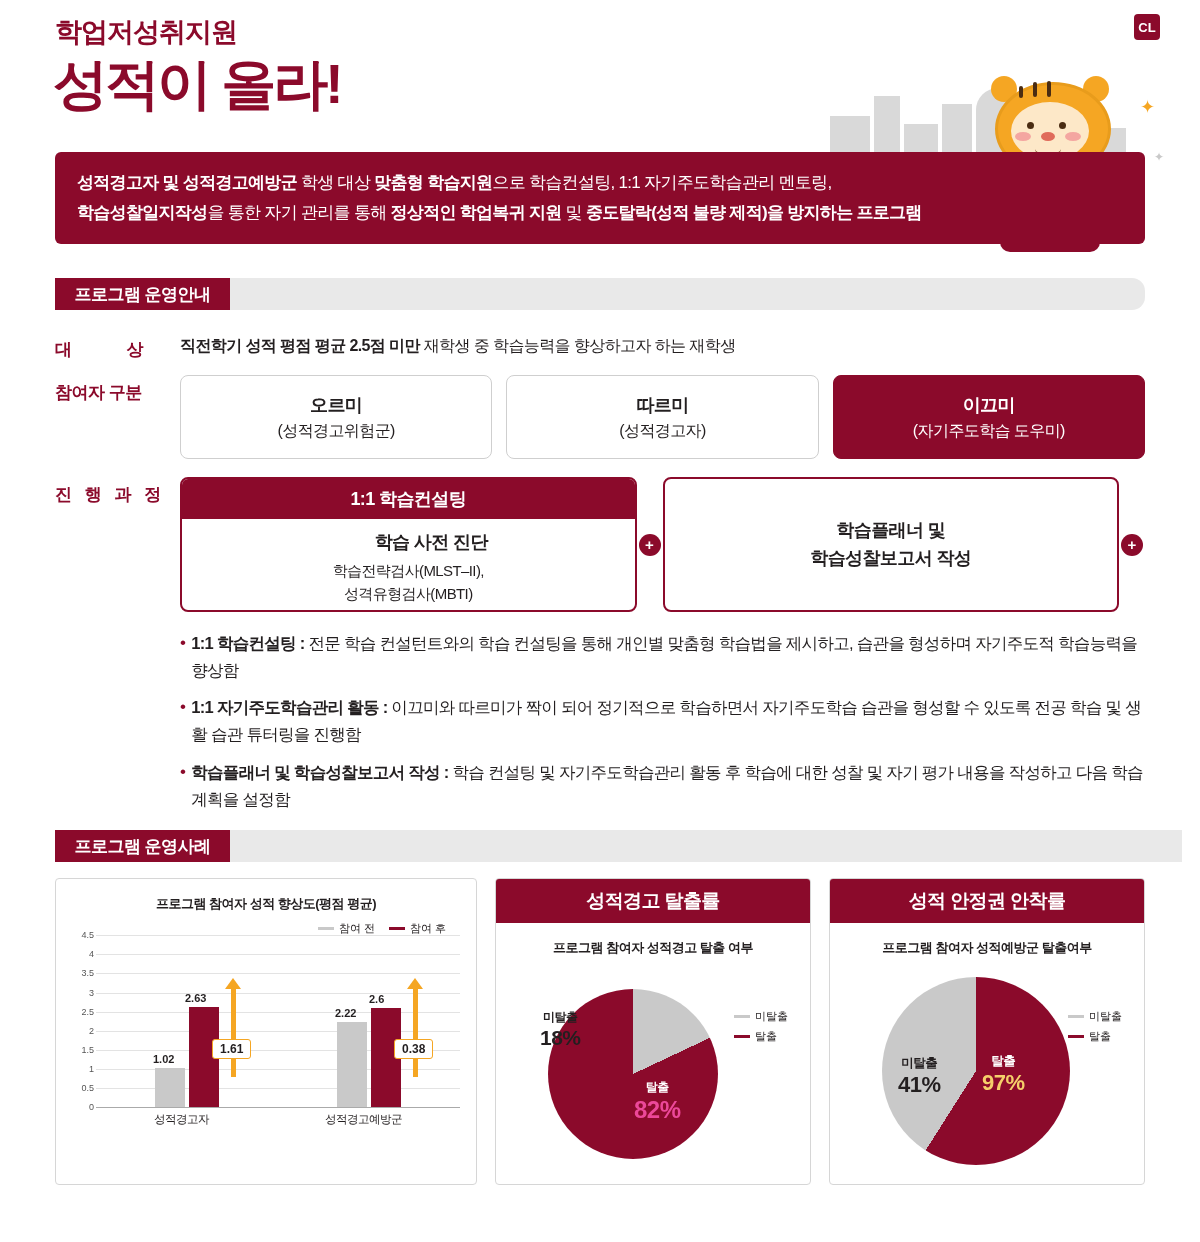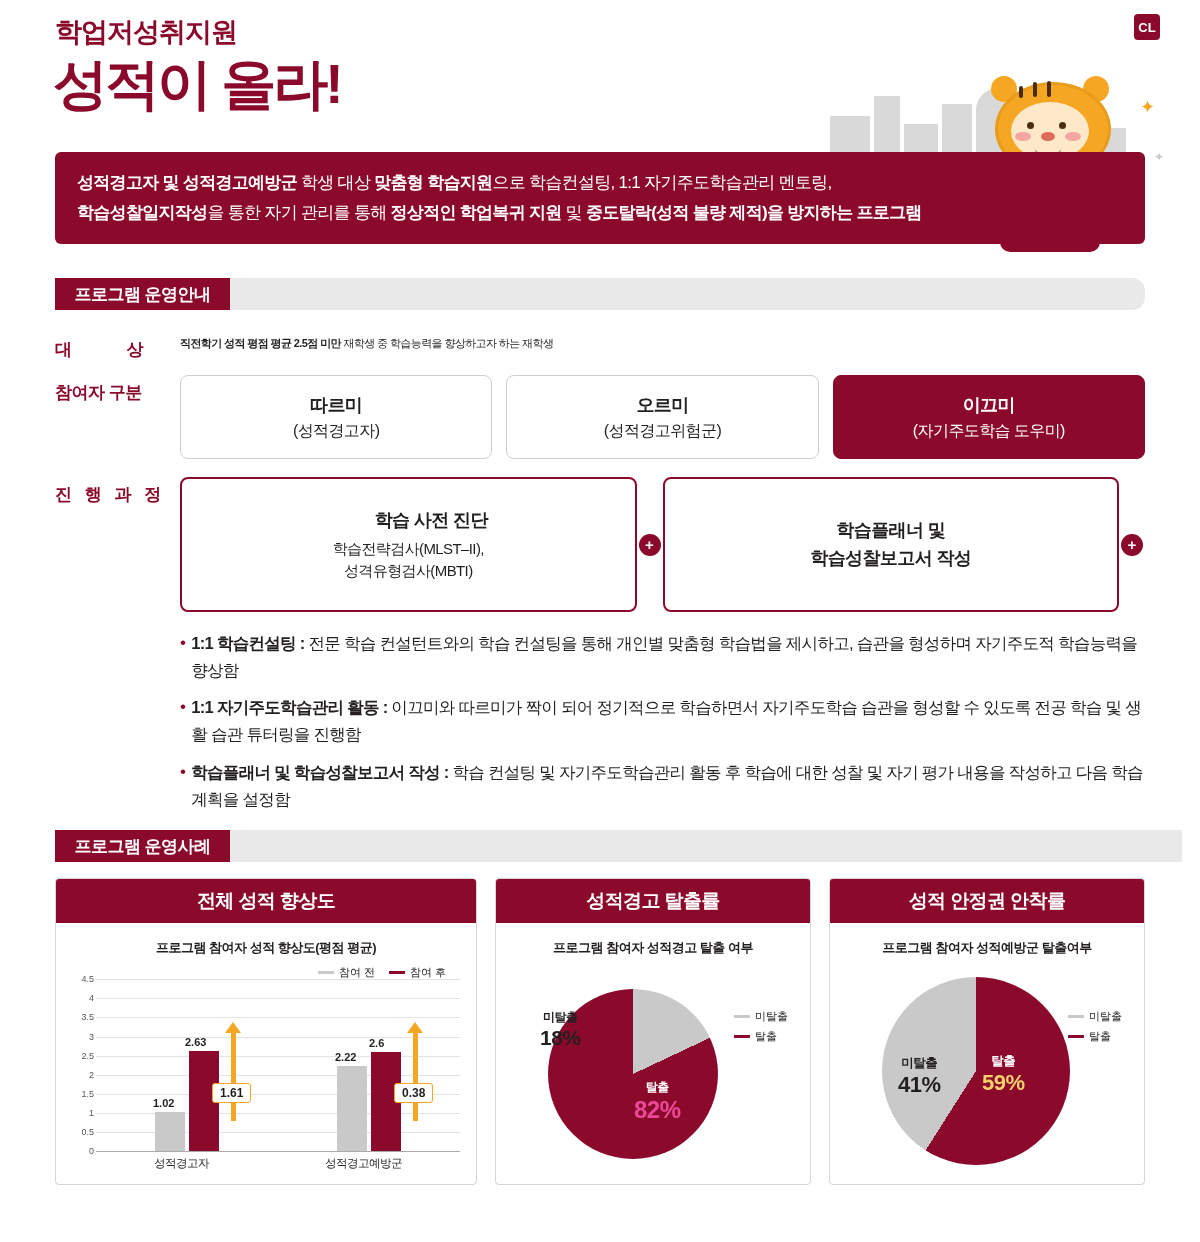--- a/index.html
+++ b/index.html
@@ -81,21 +81,21 @@
   }
   
   .row{display:flex;align-items:flex-start;margin-left:55px;width:1090px;}
   .row-label{
     width:125px;flex:0 0 125px;color:#8b0a2b;font-weight:bold;font-size:17px;
     letter-spacing:-0.5px;padding-top:6px;
   }
   .lbl-wide{display:flex;justify-content:space-between;width:88px;}
   .lbl-sp{letter-spacing:4px;}
   .row-body{flex:1;}
-  .target-text{font-size:11px;letter-spacing:-0.6px;padding-top:4px;}
+  .target-text{font-size:16px;letter-spacing:-0.6px;padding-top:4px;}
   .target-text b{font-weight:bold;}
   
   .part-boxes{display:flex;gap:14px;}
   .part-box{
     flex:1;border:1px solid #cfcfcf;border-radius:8px;
     height:82px;display:flex;flex-direction:column;align-items:center;justify-content:center;
     font-size:16px;letter-spacing:-0.6px;background:#fff;
   }
   .part-box .t{font-weight:bold;font-size:18px;margin-bottom:4px;}
   .part-box.dark{background:#8b0a2b;border-color:#8b0a2b;color:#fff;}
@@ -242,40 +242,41 @@
   <div class="row-body target-text">
     <b>직전학기 성적 평점 평균 2.5점 미만</b><span> 재학생 중 학습능력을 향상하고자 하는 재학생</span>
   </div>
 </div>
 
 <div class="row" style="margin-top:14px;">
   <div class="row-label">참여자 구분</div>
   <div class="row-body">
     <div class="part-boxes">
       <div class="part-box">
+        <div class="t">오르미</div>
+        <div>(성적경고위험군)</div>
+      </div>
+      <div class="part-box">
         <div class="t">따르미</div>
         <div>(성적경고자)</div>
-      </div>
-      <div class="part-box">
-        <div class="t">오르미</div>
-        <div>(성적경고위험군)</div>
       </div>
       <div class="part-box dark">
         <div class="t">이끄미</div>
         <div>(자기주도학습 도우미)</div>
       </div>
     </div>
   </div>
 </div>
 
 <div class="row" style="margin-top:18px;">
   <div class="row-label lbl-sp">진 행 과 정</div>
   <div class="row-body">
     <div class="proc" style="height:135px;">
       <div class="proc-box">
+        <div class="proc-head">1:1 학습컨설팅</div>
         <div class="proc-body">
           <div class="big">학습 사전 진단</div>
           <div>학습전략검사(MLST–II),</div>
           <div>성격유형검사(MBTI)</div>
         </div>
       </div>
       <div class="plus">
           <i>+</i>
         </div>
       <div class="proc-box">
@@ -308,21 +309,20 @@
   </div>
 </div>
 
 <div class="sec" style="margin-top:18px;padding-left:37px;">
   <div class="tag">프로그램 운영사례</div>
 </div>
 
 <div class="cards">
 
   <div class="card c1">
-    <div class="card-head">전체 성적 향상도</div>
     <div class="card-sub">프로그램 참여자 성적 향상도(평점 평균)</div>
     <div class="card-body">
       <div class="legend" style="right:30px;top:2px;flex-direction:row;gap:14px;">
         <span class="li">
             <i class="sw" style="background:#c9c9c9;"></i>
             <span>참여 전</span>
           </span>
         <span class="li">
             <i class="sw" style="background:#8b0a2b;"></i>
             <span>참여 후</span>
@@ -429,19 +429,19 @@
       </div>
       <div class="pie-wrap">
         <div class="pie" style="left:42px;top:10px;width:188px;height:188px;
              background:conic-gradient(#8b0a2b 0deg 212.4deg, #c9c9c9 212.4deg 360deg);"></div>
         <div class="pie-lbl" style="left:58px;top:88px;color:#231f20;">
           <div style="font-size:12.5px;font-weight:bold;">미탈출</div>
           <div class="n" style="font-size:22px;">41%</div>
         </div>
         <div class="pie-lbl" style="left:142px;top:86px;color:#fff;">
           <div style="font-size:12.5px;font-weight:bold;">탈출</div>
-          <div class="n" style="font-size:22px;color:#f5cf6a;">59%</div>
+          <div class="n" style="font-size:22px;color:#f5cf6a;">97%</div>
         </div>
       </div>
     </div>
   </div>
 
 </div>
 
 </body></html>

